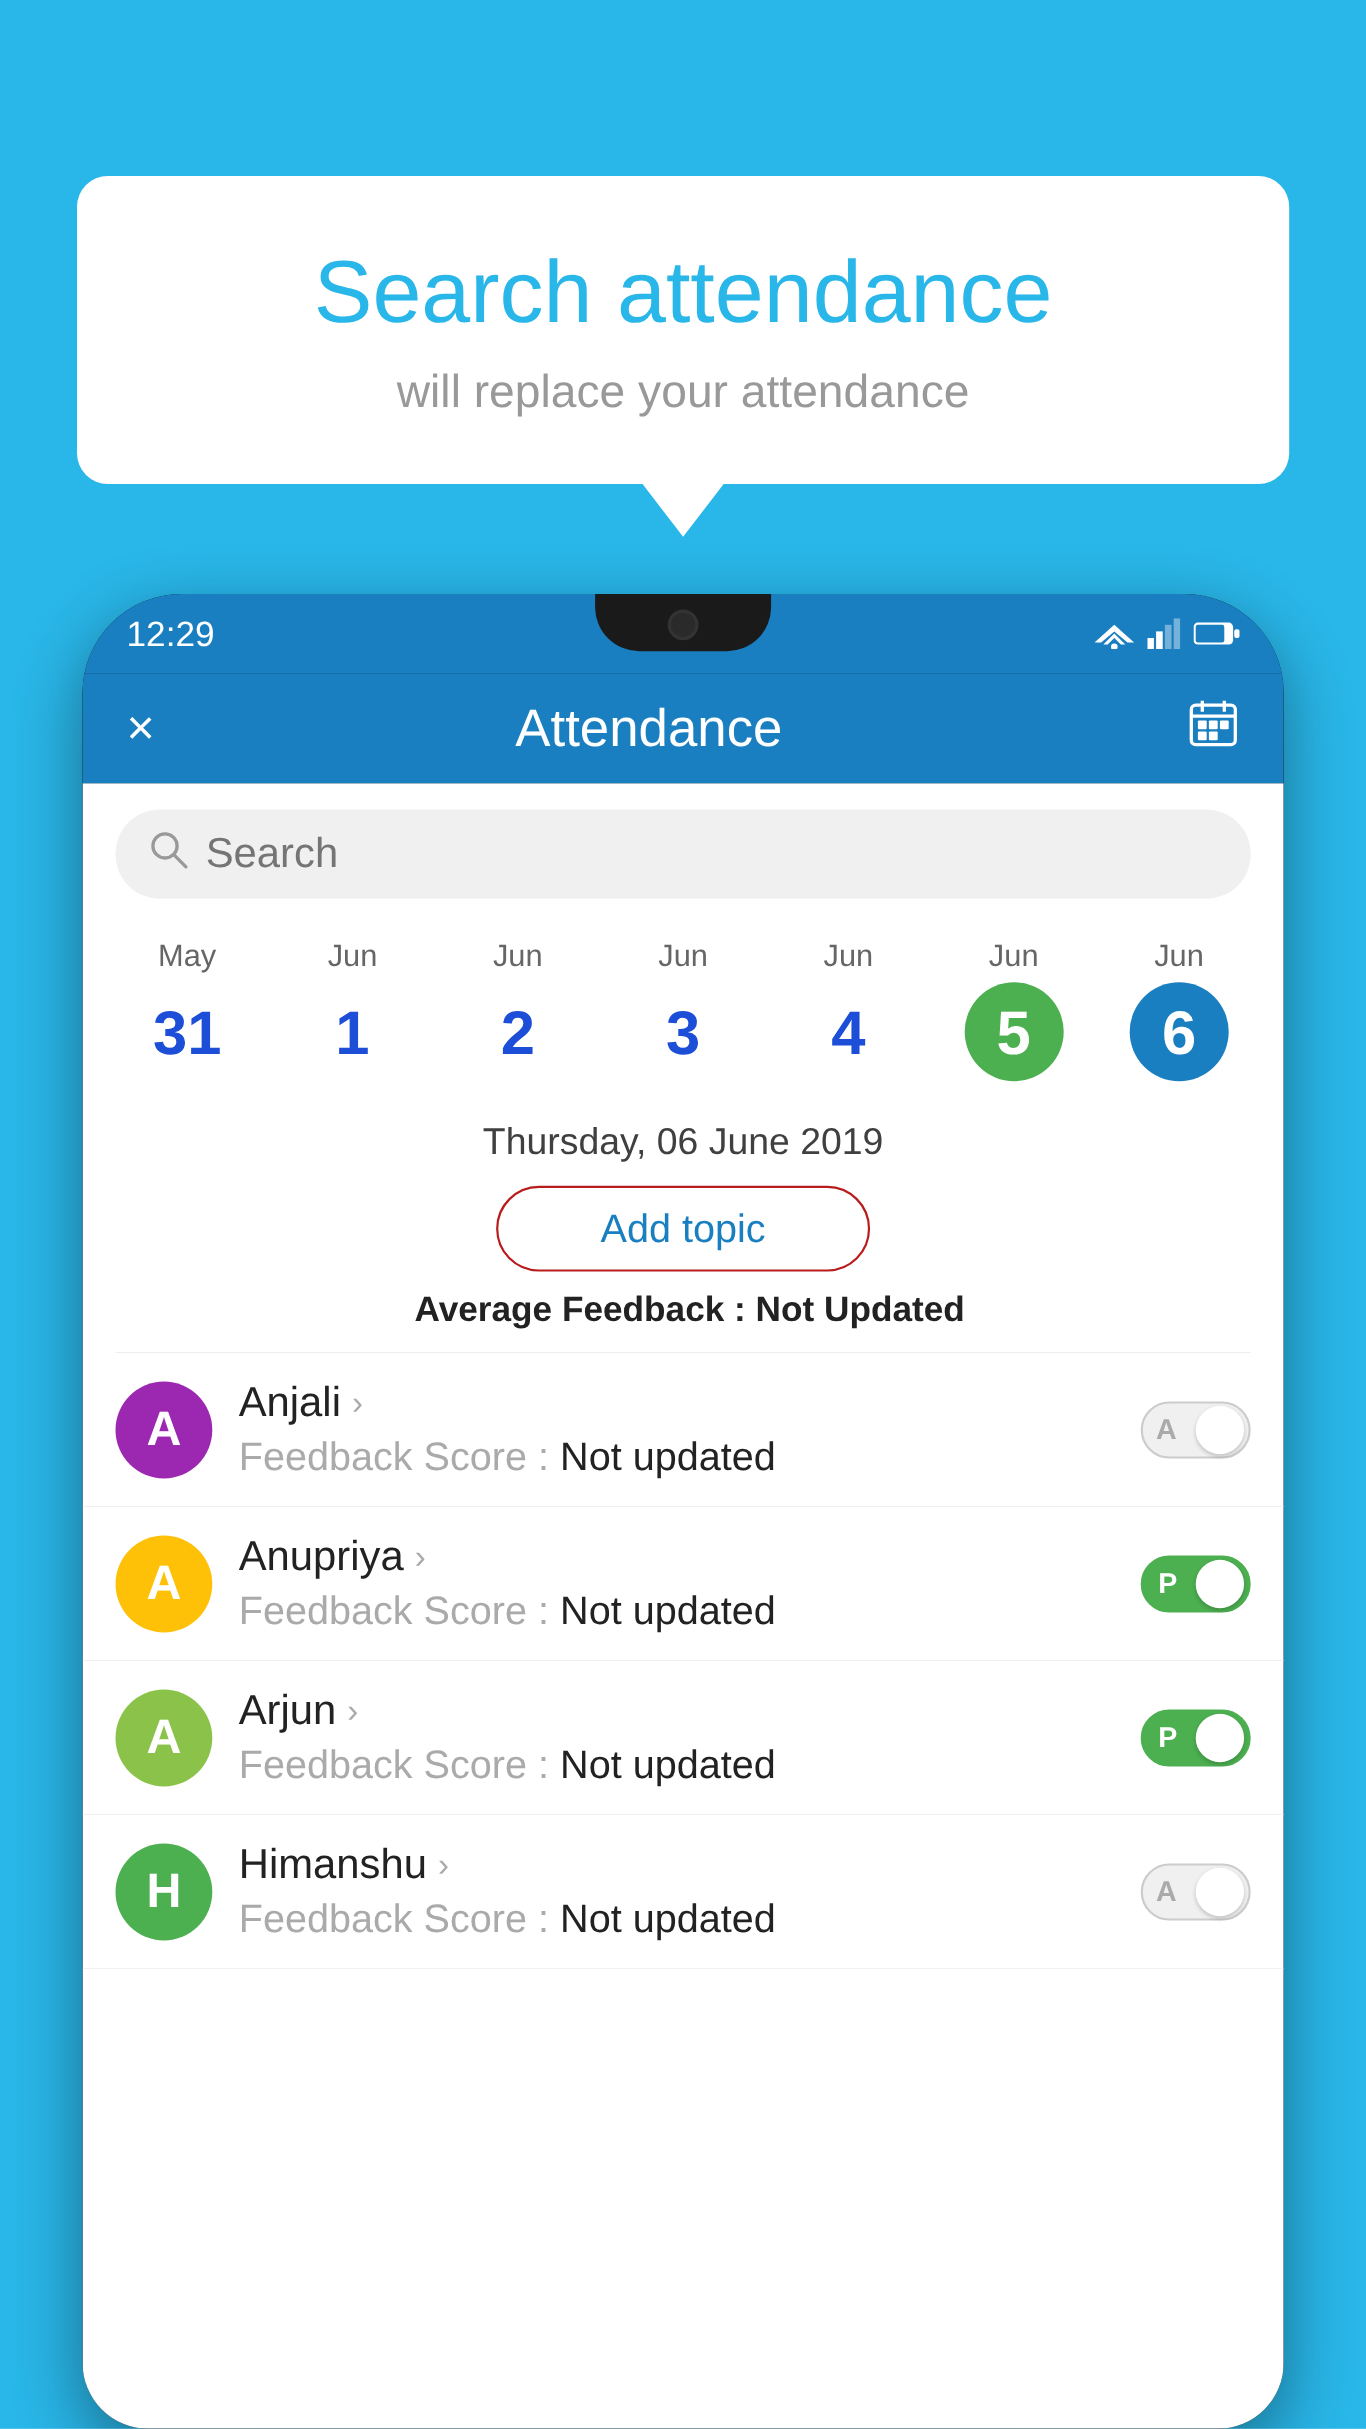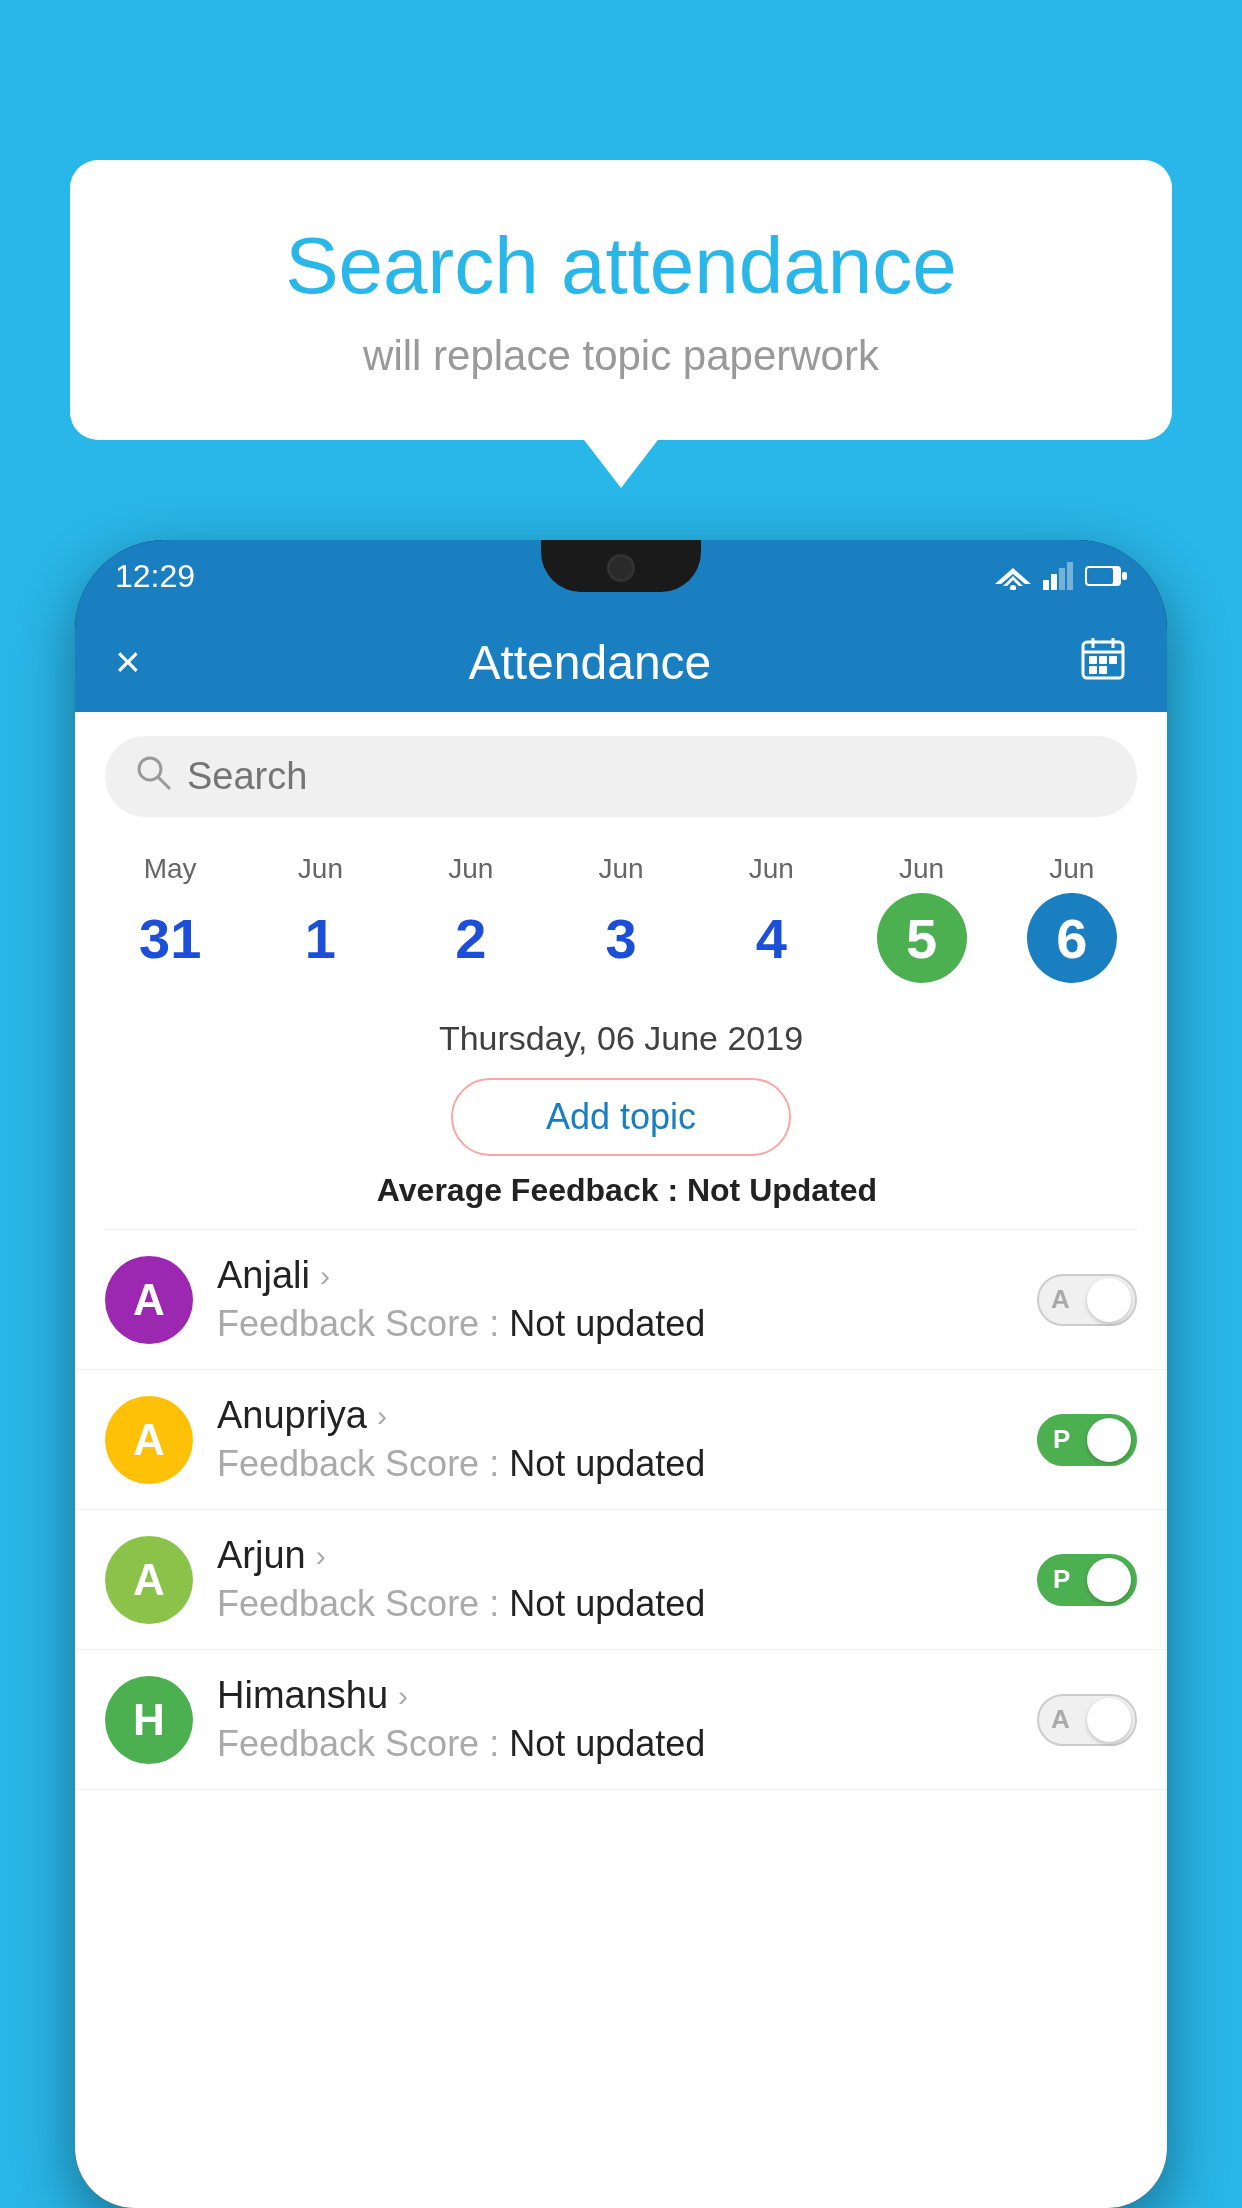--- a/index.html
+++ b/index.html
@@ -245,21 +245,21 @@
       text-align: center;
       font-size: 34px;
       color: #404040;
       padding: 16px 0 10px;
     }
 
     
     .add-topic-btn {
       display: block;
       margin: 10px auto 16px;
-      border: 2px solid #fca5a5;
+      border: 2px solid #b91c1c;
       border-radius: 50px;
       padding: 16px 60px;
       background: white;
       color: #1a7fc0;
       font-size: 36px;
       text-align: center;
       width: 340px;
       cursor: pointer;
     }
 
@@ -397,21 +397,21 @@
     .toggle.active .toggle-knob {
       right: 4px;
     }
   </style>
 </head>
 <body>
 
 <div class="speech-bubble-container">
   <div class="speech-bubble">
     <div class="headline">Search attendance</div>
-    <div class="subline">will replace topic paperwork</div>
+    <div class="subline">will replace your attendance</div>
   </div>
 </div>
 
 <div class="phone-frame">
 
   <div class="notch">
     <div class="camera"></div>
   </div>
 
   <div class="status-bar">

